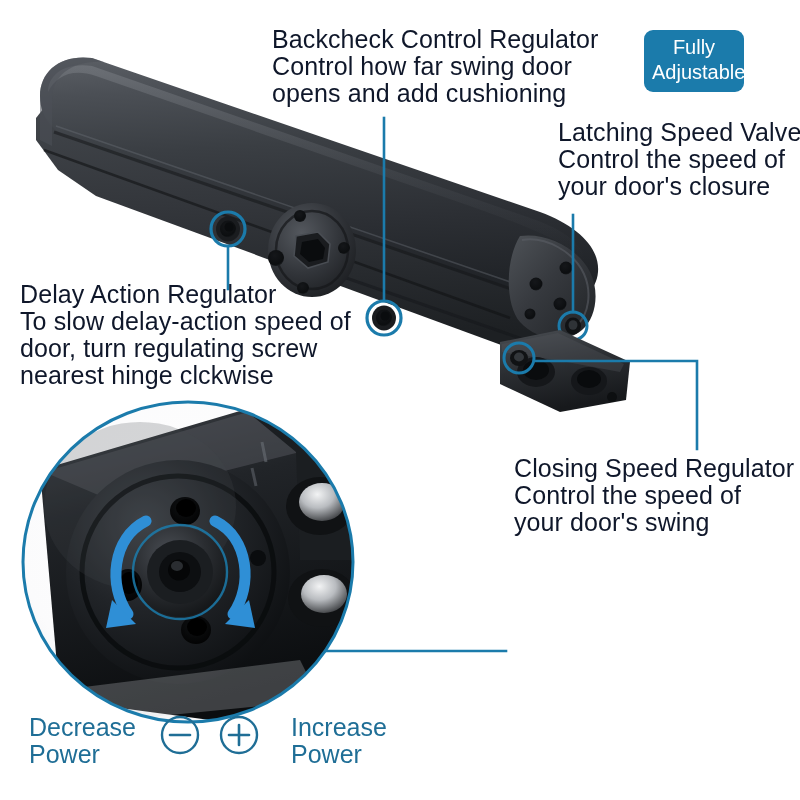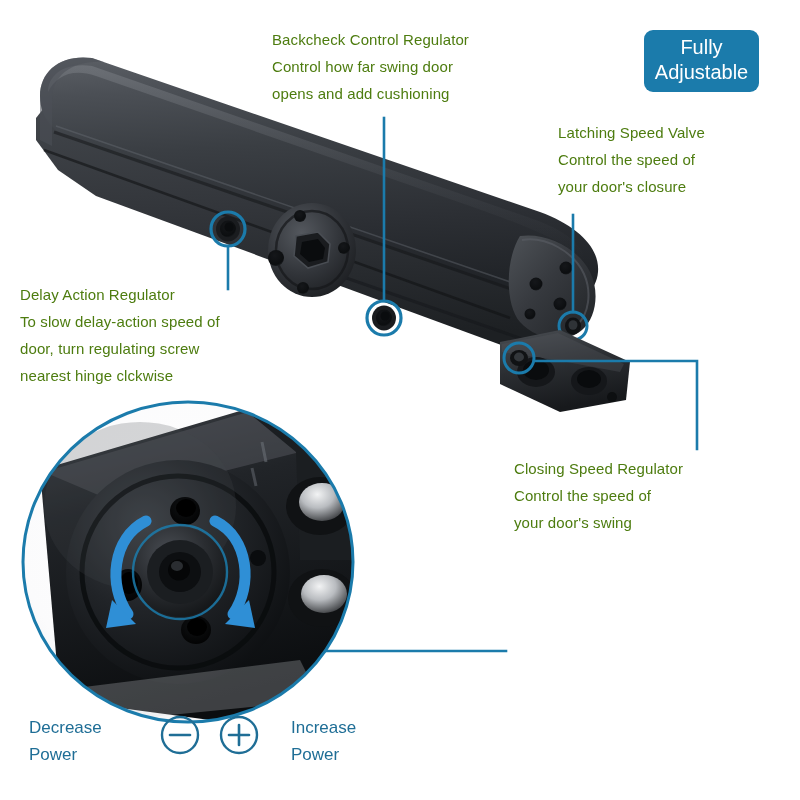--- a/index.html
+++ b/index.html
@@ -20,49 +20,49 @@
   #art {
     position: absolute;
     left: 0; top: 0;
     width: 800px; height: 800px;
     pointer-events: none;
   }
 
   
   .callout {
     position: absolute;
-    color: #4d7c0f;
-    font-size: 15px;
+    color: #0f172a;
+    font-size: 25px;
     line-height: 27px;
     letter-spacing: 0.1px;
     white-space: nowrap;
   }
   .callout .ln { display: block; }
 
   
   #badge {
     position: absolute;
     left: 644px; top: 30px;
-    width: 115px;
+    width: 100px;
     padding: 5px 8px 7px;
     background: #1b7bab;
     border-radius: 9px;
     color: #ffffff;
     font-size: 20px;
     line-height: 25px;
     text-align: center;
     white-space: nowrap;
   }
   #badge .ln { display: block; }
 
   
   .power-label {
     position: absolute;
     color: #1f6e96;
-    font-size: 17px;
+    font-size: 25px;
     line-height: 27px;
     white-space: nowrap;
   }
   .power-label .ln { display: block; }
 </style>
 </head>
 <body>
 
 <div id="stage">
 

